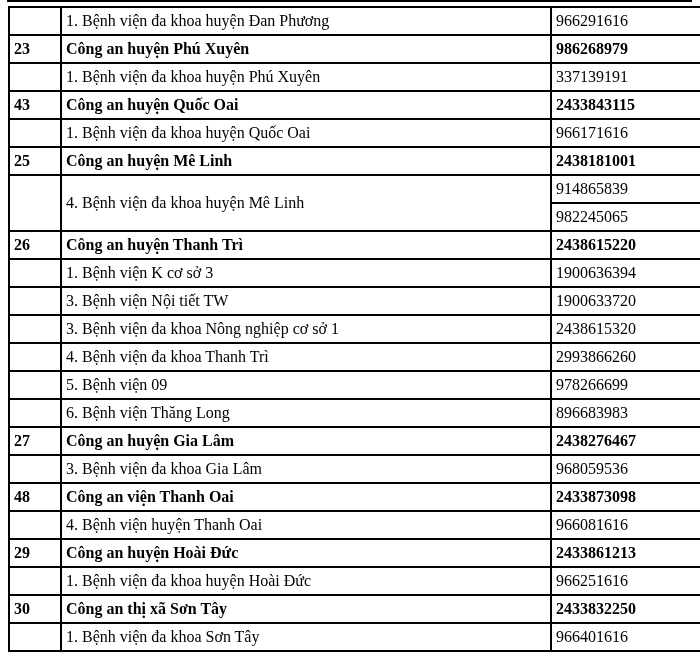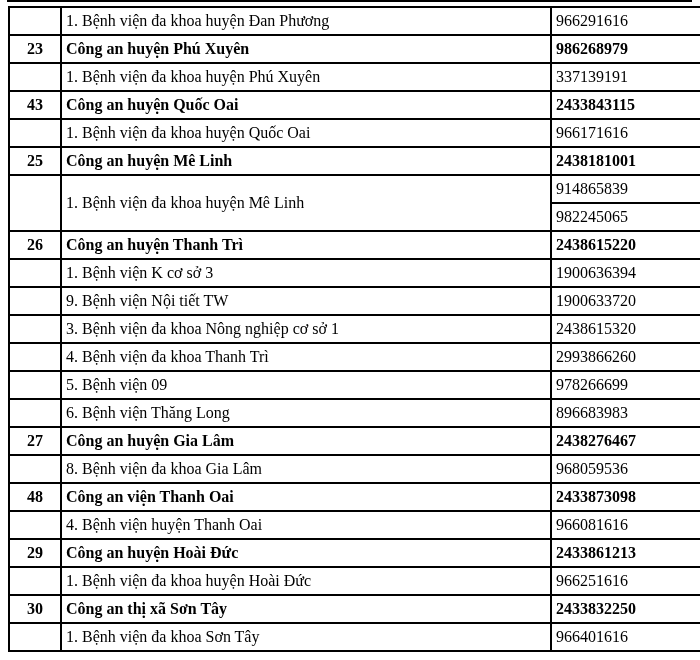--- a/index.html
+++ b/index.html
@@ -37,21 +37,20 @@
     font-size: 16px;
     line-height: 20px;
     color: #000000;
     vertical-align: middle;
     padding: 1px 4px;
     overflow: hidden;
     white-space: nowrap;
   }
   td.c-no {
     width: 42px;
-    text-align: center;
     font-weight: bold;
   }
   td.c-name {
     width: 480px;
     text-align: left;
     padding-left: 7px;
   }
   td.c-phone {
     width: 146px;
     text-align: left;
@@ -95,39 +94,39 @@
           <td class="c-name">1. Bệnh viện đa khoa huyện Quốc Oai</td>
           <td class="c-phone">966171616</td>
         </tr>
         <tr class="station">
           <td class="c-no">25</td>
           <td class="c-name">Công an huyện Mê Linh</td>
           <td class="c-phone">2438181001</td>
         </tr>
         <tr>
           <td class="c-no" rowspan="2"></td>
-          <td class="c-name" rowspan="2">1. Bệnh viện đa khoa huyện Mê Linh</td>
+          <td class="c-name" rowspan="2">4. Bệnh viện đa khoa huyện Mê Linh</td>
           <td class="c-phone split-a">914865839</td>
         </tr>
         <tr>
           <td class="c-phone split-b">982245065</td>
         </tr>
         <tr class="station">
           <td class="c-no">26</td>
           <td class="c-name">Công an huyện Thanh Trì</td>
           <td class="c-phone">2438615220</td>
         </tr>
         <tr>
           <td class="c-no"></td>
           <td class="c-name">1. Bệnh viện K cơ sở 3</td>
           <td class="c-phone">1900636394</td>
         </tr>
         <tr>
           <td class="c-no"></td>
-          <td class="c-name">9. Bệnh viện Nội tiết TW</td>
+          <td class="c-name">3. Bệnh viện Nội tiết TW</td>
           <td class="c-phone">1900633720</td>
         </tr>
         <tr>
           <td class="c-no"></td>
           <td class="c-name">3. Bệnh viện đa khoa Nông nghiệp cơ sở 1</td>
           <td class="c-phone">2438615320</td>
         </tr>
         <tr>
           <td class="c-no"></td>
           <td class="c-name">4. Bệnh viện đa khoa Thanh Trì</td>
@@ -143,21 +142,21 @@
           <td class="c-name">6. Bệnh viện Thăng Long</td>
           <td class="c-phone">896683983</td>
         </tr>
         <tr class="station">
           <td class="c-no">27</td>
           <td class="c-name">Công an huyện Gia Lâm</td>
           <td class="c-phone">2438276467</td>
         </tr>
         <tr>
           <td class="c-no"></td>
-          <td class="c-name">8. Bệnh viện đa khoa Gia Lâm</td>
+          <td class="c-name">3. Bệnh viện đa khoa Gia Lâm</td>
           <td class="c-phone">968059536</td>
         </tr>
         <tr class="station">
           <td class="c-no">48</td>
           <td class="c-name">Công an viện Thanh Oai</td>
           <td class="c-phone">2433873098</td>
         </tr>
         <tr>
           <td class="c-no"></td>
           <td class="c-name">4. Bệnh viện huyện Thanh Oai</td>

